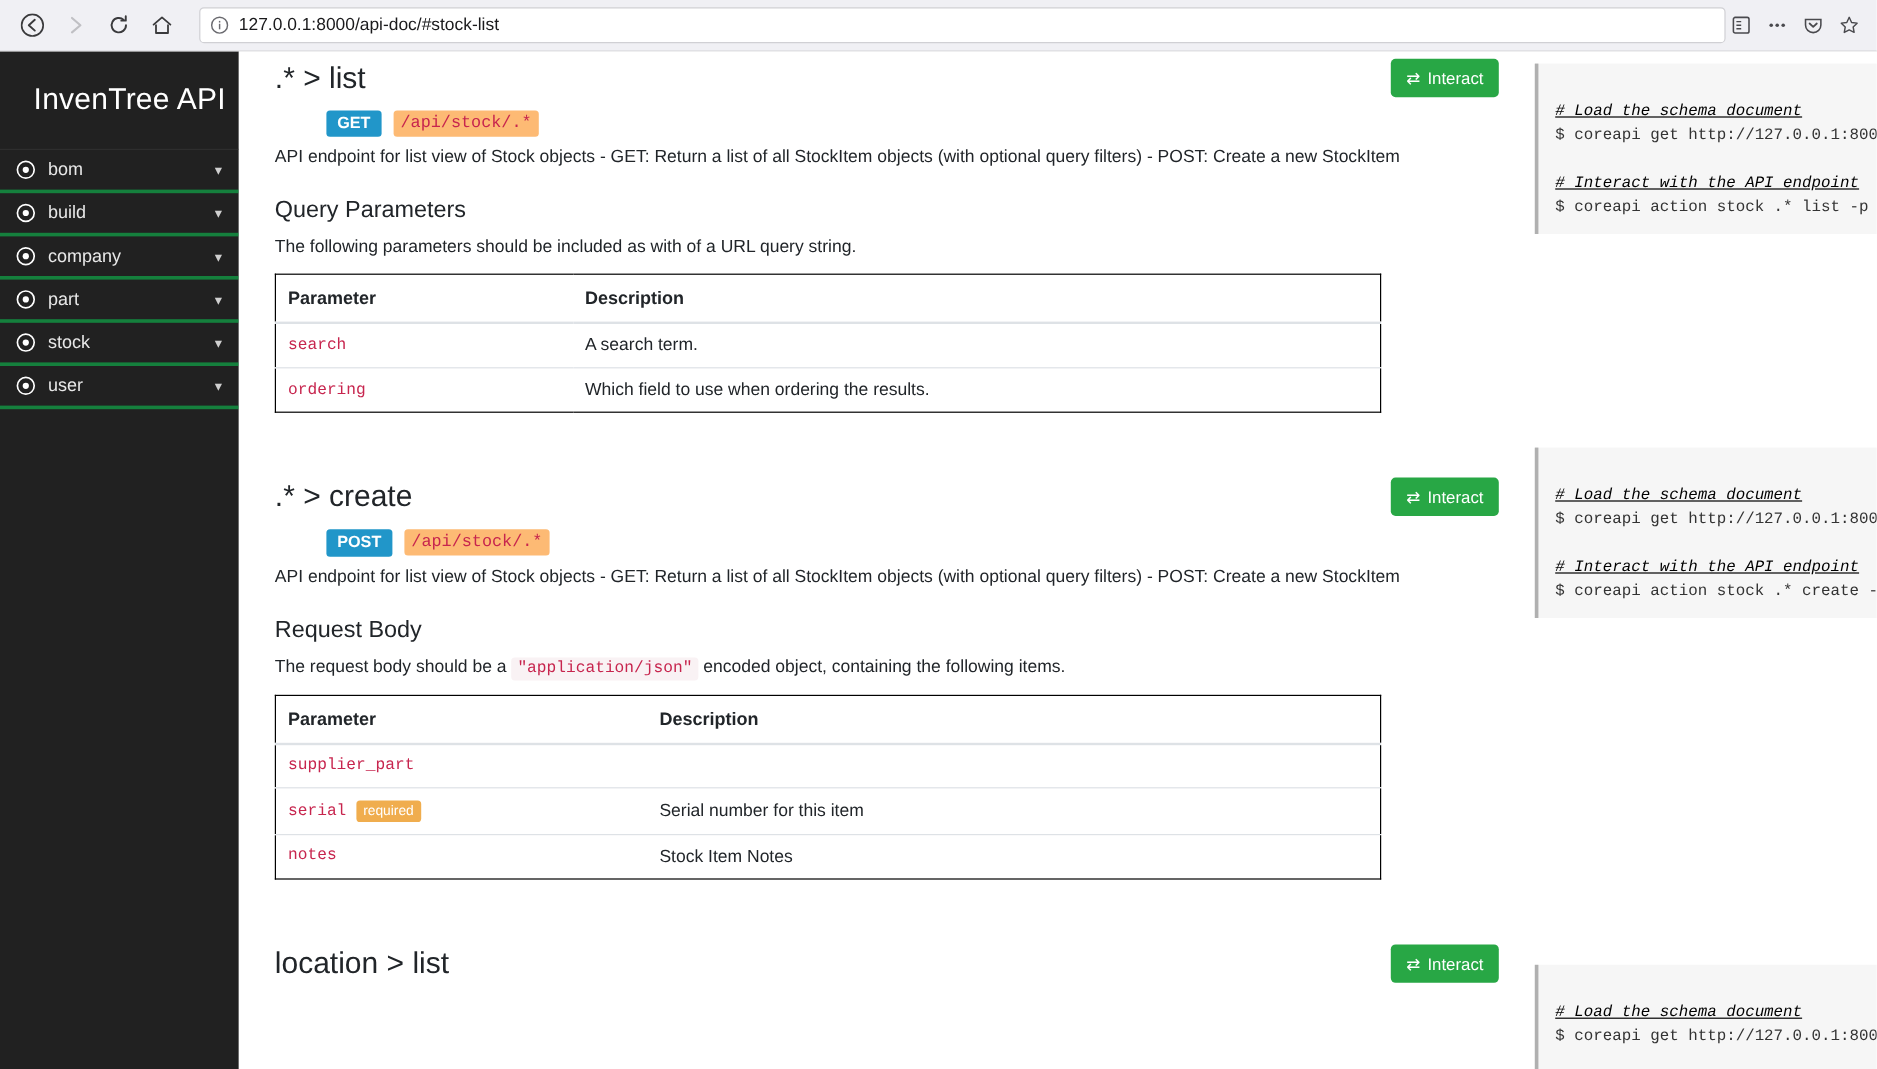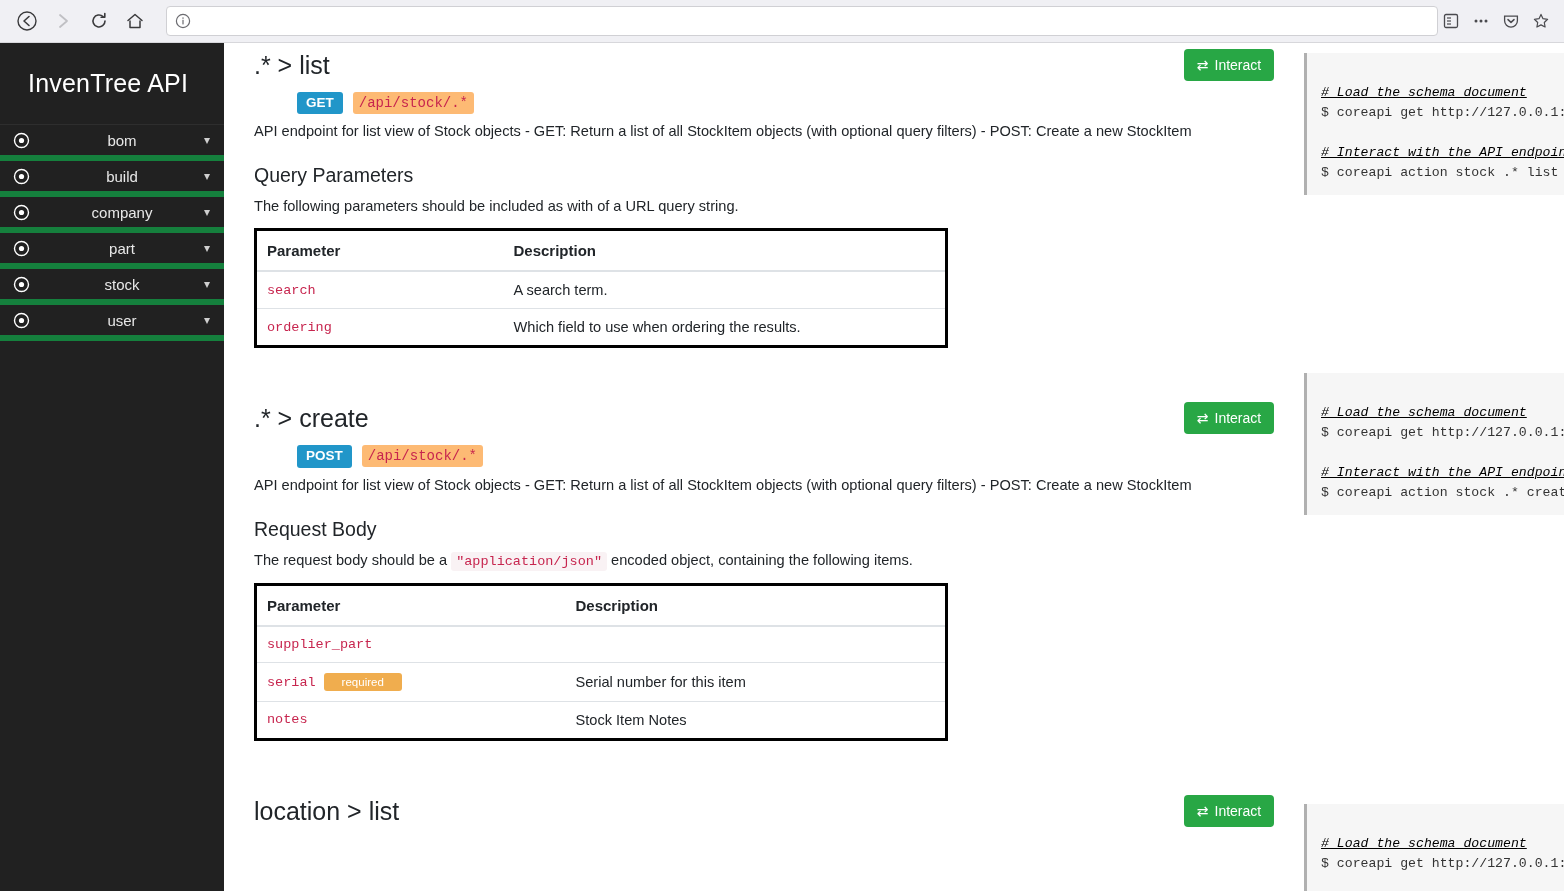--- a/index.html
+++ b/index.html
@@ -55,42 +55,41 @@
 
   
   .page {
     display: flex;
     height: 848px;
     width: 1564px;
   }
 
   
   .sidebar {
-    width: 224px;
+    width: 199px;
     background: #212121;
     color: #ffffff;
     flex: none;
     overflow: hidden;
   }
   .brand {
     font-size: 25px;
     padding: 26px 0 26px 28px;
     color: #fff;
     border-bottom: 1px solid #2e2e2e;
     letter-spacing: .2px;
   }
   .nav-item {
     display: flex;
     align-items: center;
     height: 36px;
     padding: 0 14px 0 12px;
-    border-bottom: 6px solid #15803d;
+    border-bottom: 3px solid #15803d;
     font-size: 15px;
     color: #e8e8e8;
-    text-align: center;
   }
   .nav-item .bullet {
     width: 18px; height: 18px;
     margin-right: 10px;
     flex: none;
     display: flex; align-items: center; justify-content: center;
   }
   .nav-item .label { flex: 1; }
   .nav-item .chev { color: #cfcfcf; font-size: 12px; }
 
@@ -161,24 +160,24 @@
   .code-inline {
     font-family: "Liberation Mono", monospace;
     font-size: 13.5px;
     color: #c7254e;
     background: #f9f2f4;
     padding: 2px 5px;
     border-radius: 3px;
   }
 
   table.params {
-    width: 694px;
+    width: 922px;
     border-collapse: collapse;
     margin-top: 14px;
-    border: 3px solid #000000;
+    border: 1px solid #000000;
   }
   table.params th {
     text-align: left;
     font-size: 15px;
     color: #212529;
     font-weight: bold;
     padding: 11px 10px;
     border-bottom: 2px solid #dee2e6;
   }
   table.params td {
@@ -192,21 +191,21 @@
     font-family: "Liberation Mono", monospace;
     font-size: 13.5px;
     color: #c7254e;
   }
   .req-tag {
     display: inline-block;
     background: #f0ad4e;
     color: #ffffff;
     font-family: "Liberation Sans", sans-serif;
     font-size: 11.5px;
-    padding: 3px 18px;
+    padding: 3px 6px;
     border-radius: 3px;
     margin-left: 8px;
     vertical-align: middle;
   }
 
   .interact-btn {
     position: absolute;
     right: 0;
     width: 90px;
     height: 32px;
@@ -278,20 +277,21 @@
   </div>
 
   <div class="url-wrap">
     <span class="url-icon">
       <svg width="16" height="16" viewBox="0 0 16 16">
           <circle cx="8" cy="8" r="6.6" fill="none" stroke="#6b6b70" stroke-width="1.2"></circle>
           <rect x="7.4" y="6.8" width="1.2" height="4.6" fill="#6b6b70"></rect>
           <rect x="7.4" y="4.4" width="1.2" height="1.4" fill="#6b6b70"></rect>
         </svg>
     </span>
+    <span class="url-text">127.0.0.1:8000/api-doc/#stock-list</span>
   </div>
 
   <div class="url-right">
     <span class="chrome-icon">
       <svg width="18" height="18" viewBox="0 0 18 18">
           <rect x="2.5" y="2.5" width="13" height="13" rx="1.5" fill="none" stroke="#4a4a4e" stroke-width="1.3"></rect>
           <line x1="5" y1="6" x2="9" y2="6" stroke="#4a4a4e" stroke-width="1.2"></line>
           <line x1="5" y1="9" x2="9" y2="9" stroke="#4a4a4e" stroke-width="1.2"></line>
           <line x1="5" y1="12" x2="9" y2="12" stroke="#4a4a4e" stroke-width="1.2"></line>
         </svg>

